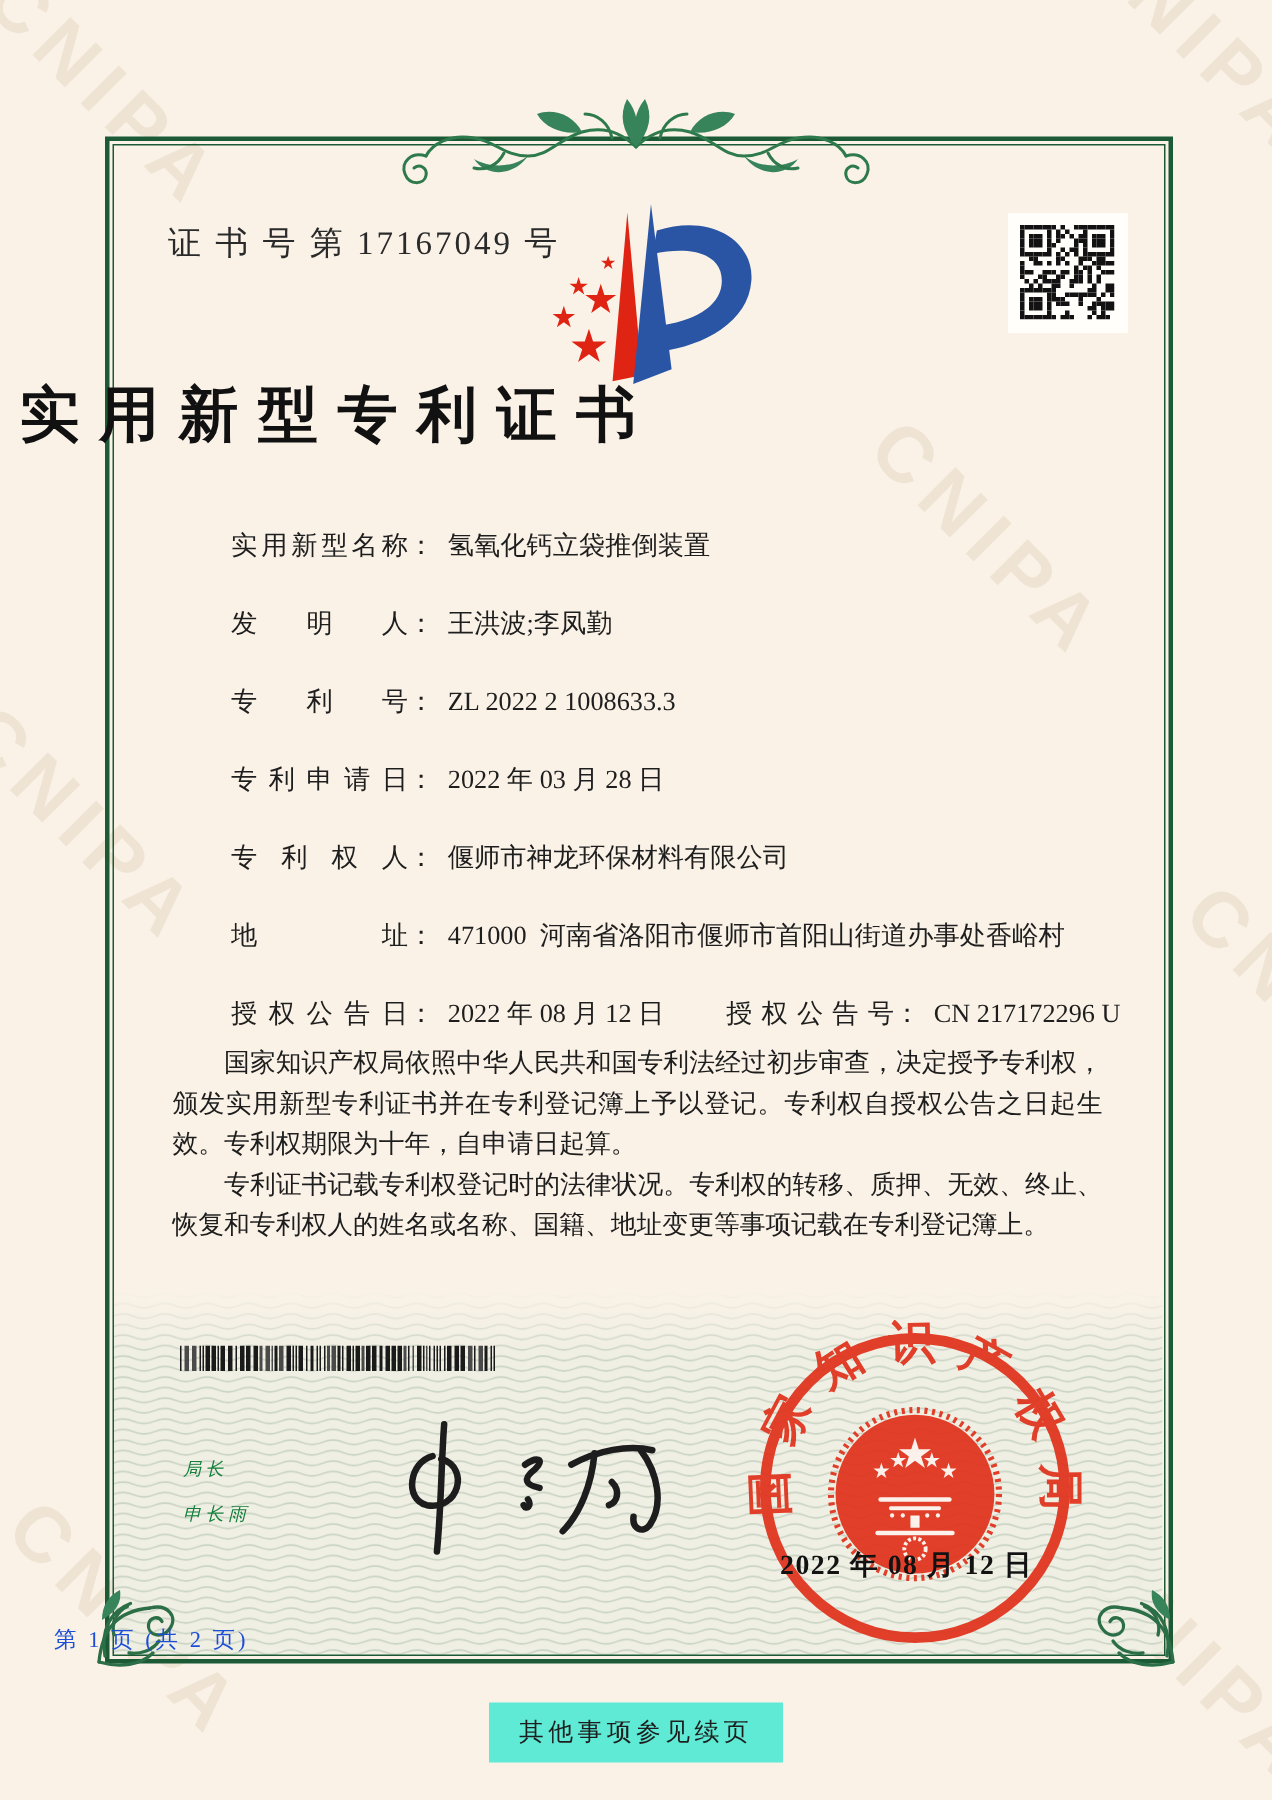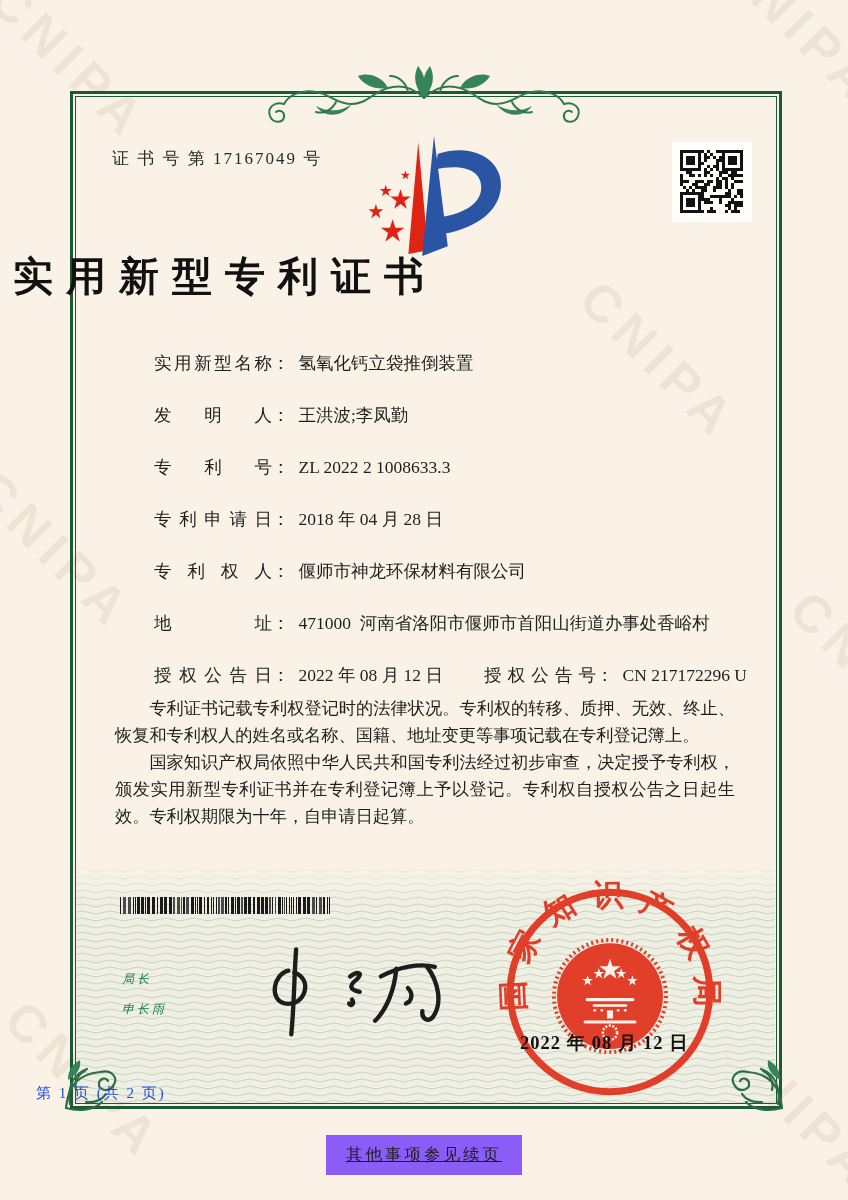--- a/index.html
+++ b/index.html
@@ -25,21 +25,21 @@
   }
   .frame-inner{
     position:absolute;left:2px;top:2px;right:2px;bottom:2px;
     border:1px solid #1c5a36;
   }
   .ornament{position:absolute;z-index:4;pointer-events:none;}
   
   .band{position:absolute;left:75px;top:860px;z-index:2;}
   
   .content{position:absolute;left:0;top:0;width:100%;height:100%;z-index:5;}
-  .cert-no{position:absolute;left:112px;top:147px;font-size:17px;letter-spacing:2px;color:#2a2a2a;}
+  .cert-no{position:absolute;left:112px;top:147px;font-size:22px;letter-spacing:2px;color:#2a2a2a;}
   .logo{position:absolute;left:353px;top:134px;}
   .qr-box{position:absolute;left:672px;top:142px;width:80px;height:80px;background:#fffefb;}
   .qr-box svg{position:absolute;left:8px;top:8px;}
   .title{
     position:absolute;left:0;top:249px;width:100%;text-align:left;
     font-size:40px;font-weight:bold;letter-spacing:13px;text-indent:13px;color:#111;
   }
   .rows{position:absolute;left:118px;top:351px;width:640px;margin-left:36px;}
   .row{position:relative;height:52px;font-size:17.5px;color:#1e1e1e;}
   .row .lbl{display:inline-block;width:118px;text-align:justify;text-align-last:justify;vertical-align:top;}
@@ -54,21 +54,21 @@
   .director div{margin-bottom:13px;}
   .signature{position:absolute;left:253px;top:936px;}
   .seal{position:absolute;left:498px;top:880px;}
   .seal-date{
     position:absolute;left:520px;top:1030px;width:190px;
     font-size:18.5px;letter-spacing:1px;color:#121212;font-weight:bold;z-index:7;
   }
   .page-info{position:absolute;left:0;top:1084px;width:100%;font-size:15px;letter-spacing:2px;color:#1d4ed8;margin-left:36px;}
   .footer-note{
     position:absolute;left:50%;top:1135px;transform:translateX(-50%);
-    background:#8b5cf6;padding:9px 20px;font-size:16.5px;letter-spacing:3px;color:#1d1d1d;z-index:6;text-decoration:underline;
+    background:#5eead4;padding:9px 20px;font-size:16.5px;letter-spacing:3px;color:#1d1d1d;z-index:6;
   }
 </style>
 </head>
 <body>
 
 <div class="page">
 
   <span class="wm" style="left:-30px;top:30px;">CNIPA</span>
   <span class="wm" style="left:700px;top:-5px;">CNIPA</span>
   <span class="wm" style="left:560px;top:330px;">CNIPA</span>
@@ -396,39 +396,39 @@
       <div class="row">
         <span class="lbl">实用新型名称</span><span class="colon">：</span><span class="val">氢氧化钙立袋推倒装置</span>
       </div>
       <div class="row">
         <span class="lbl">发明人</span><span class="colon">：</span><span class="val">王洪波;李凤勤</span>
       </div>
       <div class="row">
         <span class="lbl">专利号</span><span class="colon">：</span><span class="val">ZL 2022 2 1008633.3</span>
       </div>
       <div class="row">
-        <span class="lbl">专利申请日</span><span class="colon">：</span><span class="val">2018 年 04 月 28 日</span>
+        <span class="lbl">专利申请日</span><span class="colon">：</span><span class="val">2022 年 03 月 28 日</span>
       </div>
       <div class="row">
         <span class="lbl">专利权人</span><span class="colon">：</span><span class="val">偃师市神龙环保材料有限公司</span>
       </div>
       <div class="row">
         <span class="lbl">地址</span><span class="colon">：</span><span class="val">471000  河南省洛阳市偃师市首阳山街道办事处香峪村</span>
       </div>
       <div class="row">
         <span class="lbl">授权公告日</span><span class="colon">：</span><span class="val">2022 年 08 月 12 日</span>
         <span class="pair2">
           <span class="lbl">授权公告号</span><span class="colon">：</span><span class="val">CN 217172296 U</span>
         </span>
       </div>
     </div>
 
     <div class="paras">
+      <p>国家知识产权局依照中华人民共和国专利法经过初步审查，决定授予专利权，颁发实用新型专利证书并在专利登记簿上予以登记。专利权自授权公告之日起生效。专利权期限为十年，自申请日起算。</p>
       <p>专利证书记载专利权登记时的法律状况。专利权的转移、质押、无效、终止、恢复和专利权人的姓名或名称、国籍、地址变更等事项记载在专利登记簿上。</p>
-      <p>国家知识产权局依照中华人民共和国专利法经过初步审查，决定授予专利权，颁发实用新型专利证书并在专利登记簿上予以登记。专利权自授权公告之日起生效。专利权期限为十年，自申请日起算。</p>
     </div>
 
     <svg class="barcode" id="barcode" width="216" height="17" viewBox="0 0 216 17">
         <rect x="0" y="0" width="1" height="17" fill="#1a1a1a"></rect>
         <rect x="3" y="0" width="3" height="17" fill="#4a4a4a"></rect>
         <rect x="8" y="0" width="3" height="17" fill="#4a4a4a"></rect>
         <rect x="13" y="0" width="1" height="17" fill="#1a1a1a"></rect>
         <rect x="15" y="0" width="1" height="17" fill="#1a1a1a"></rect>
         <rect x="17" y="0" width="3" height="17" fill="#1a1a1a"></rect>
         <rect x="21" y="0" width="3" height="17" fill="#1a1a1a"></rect>

